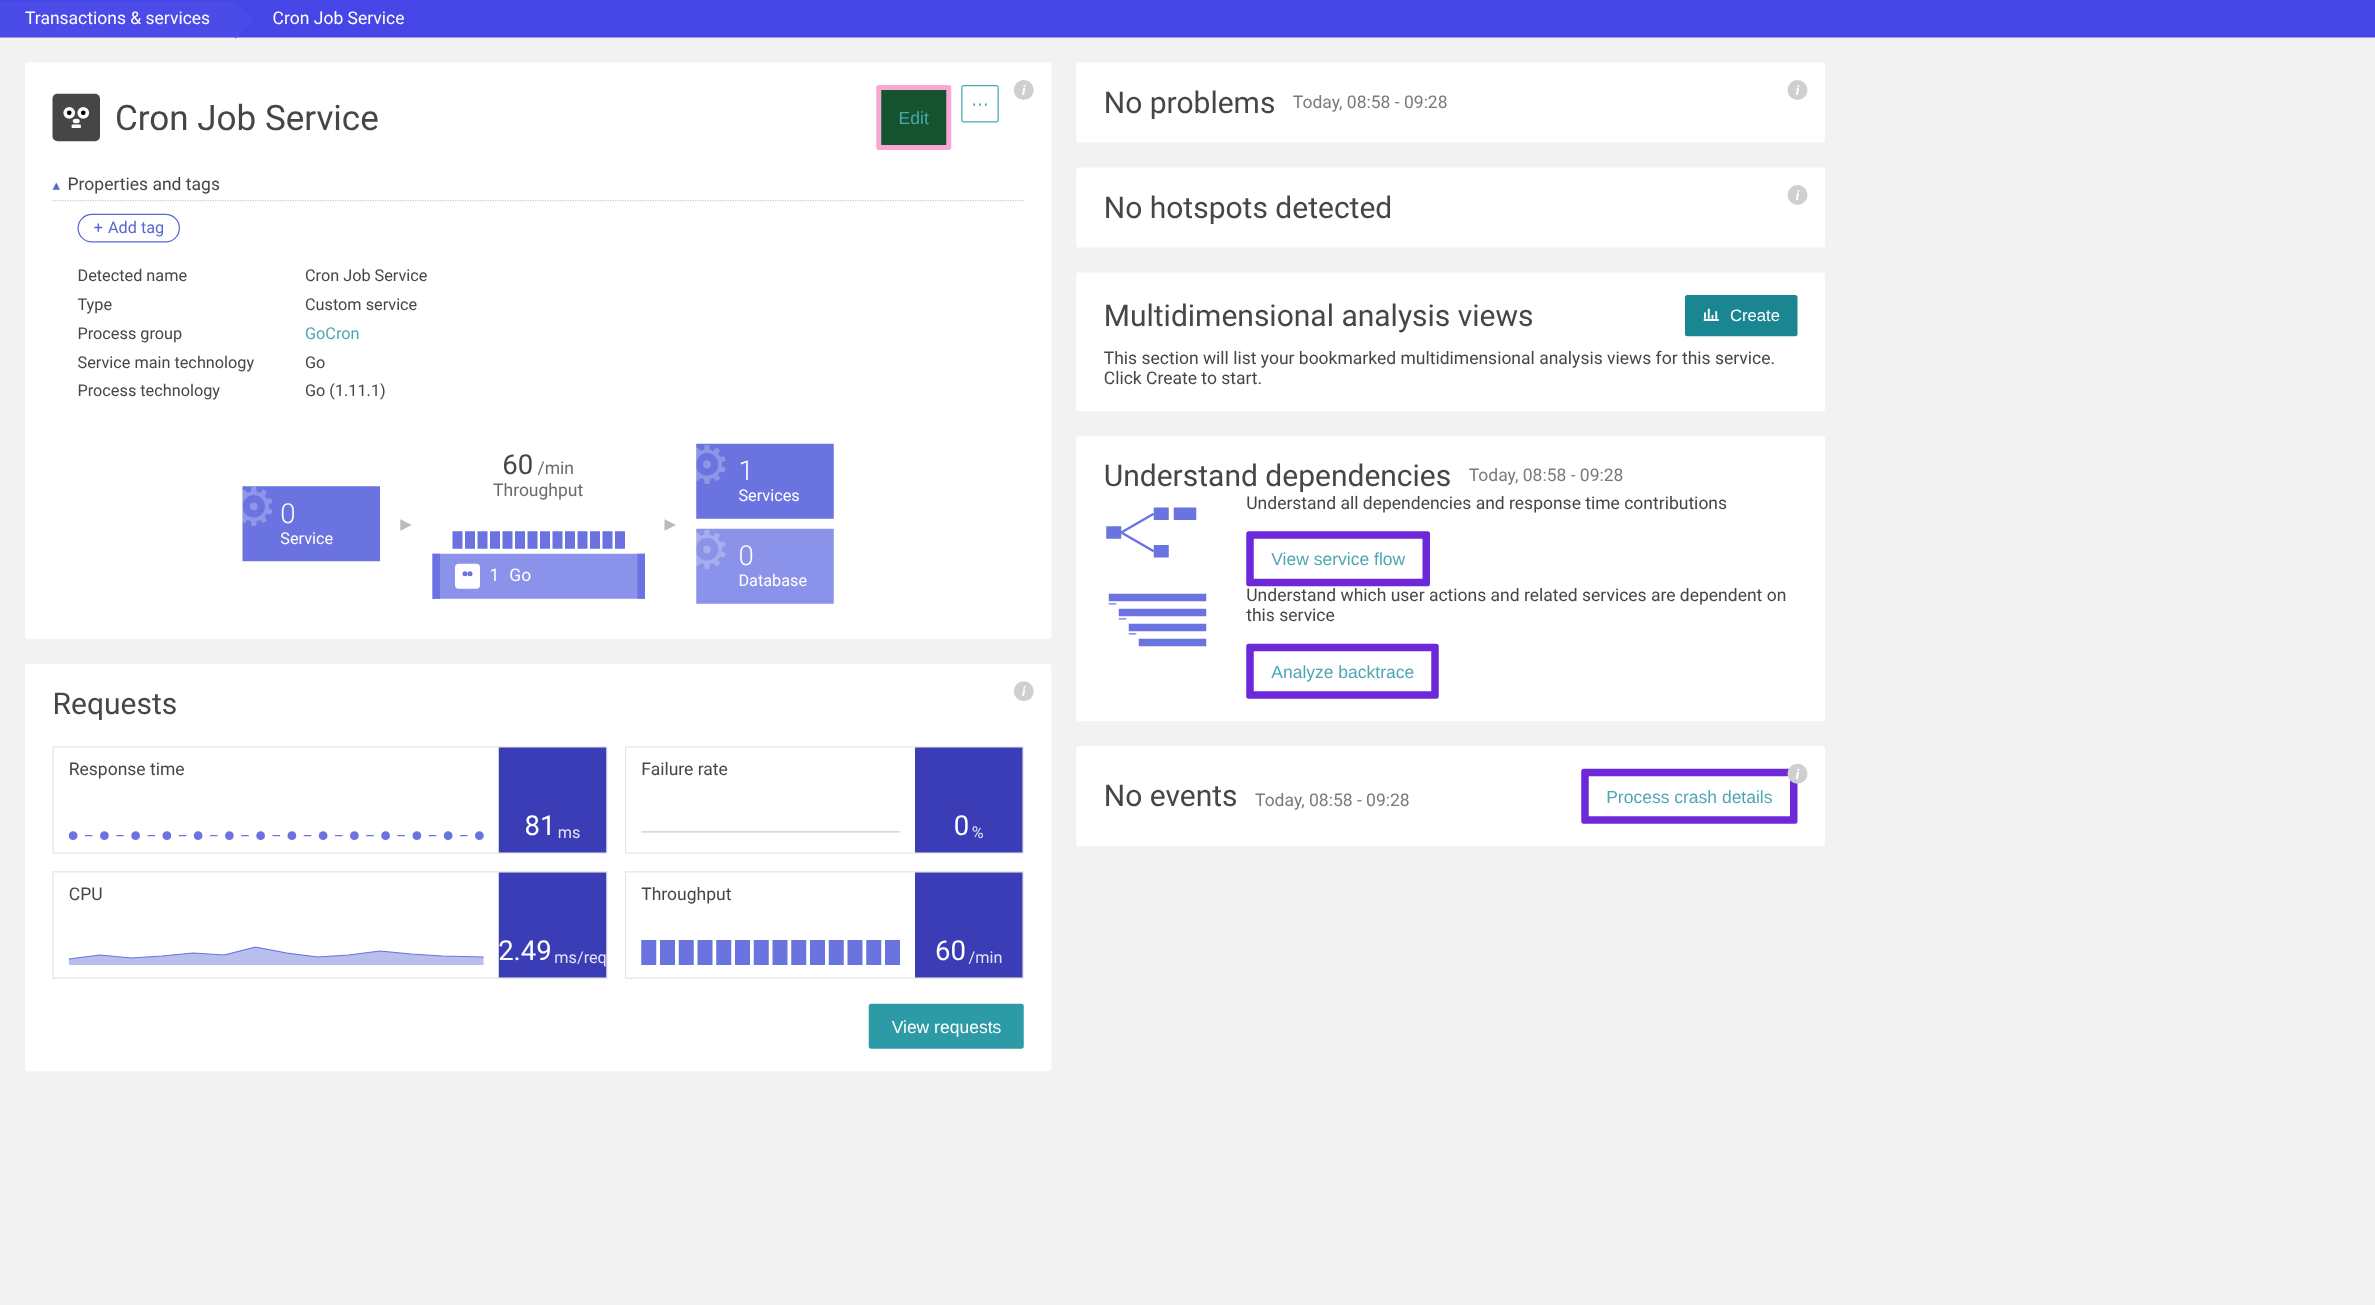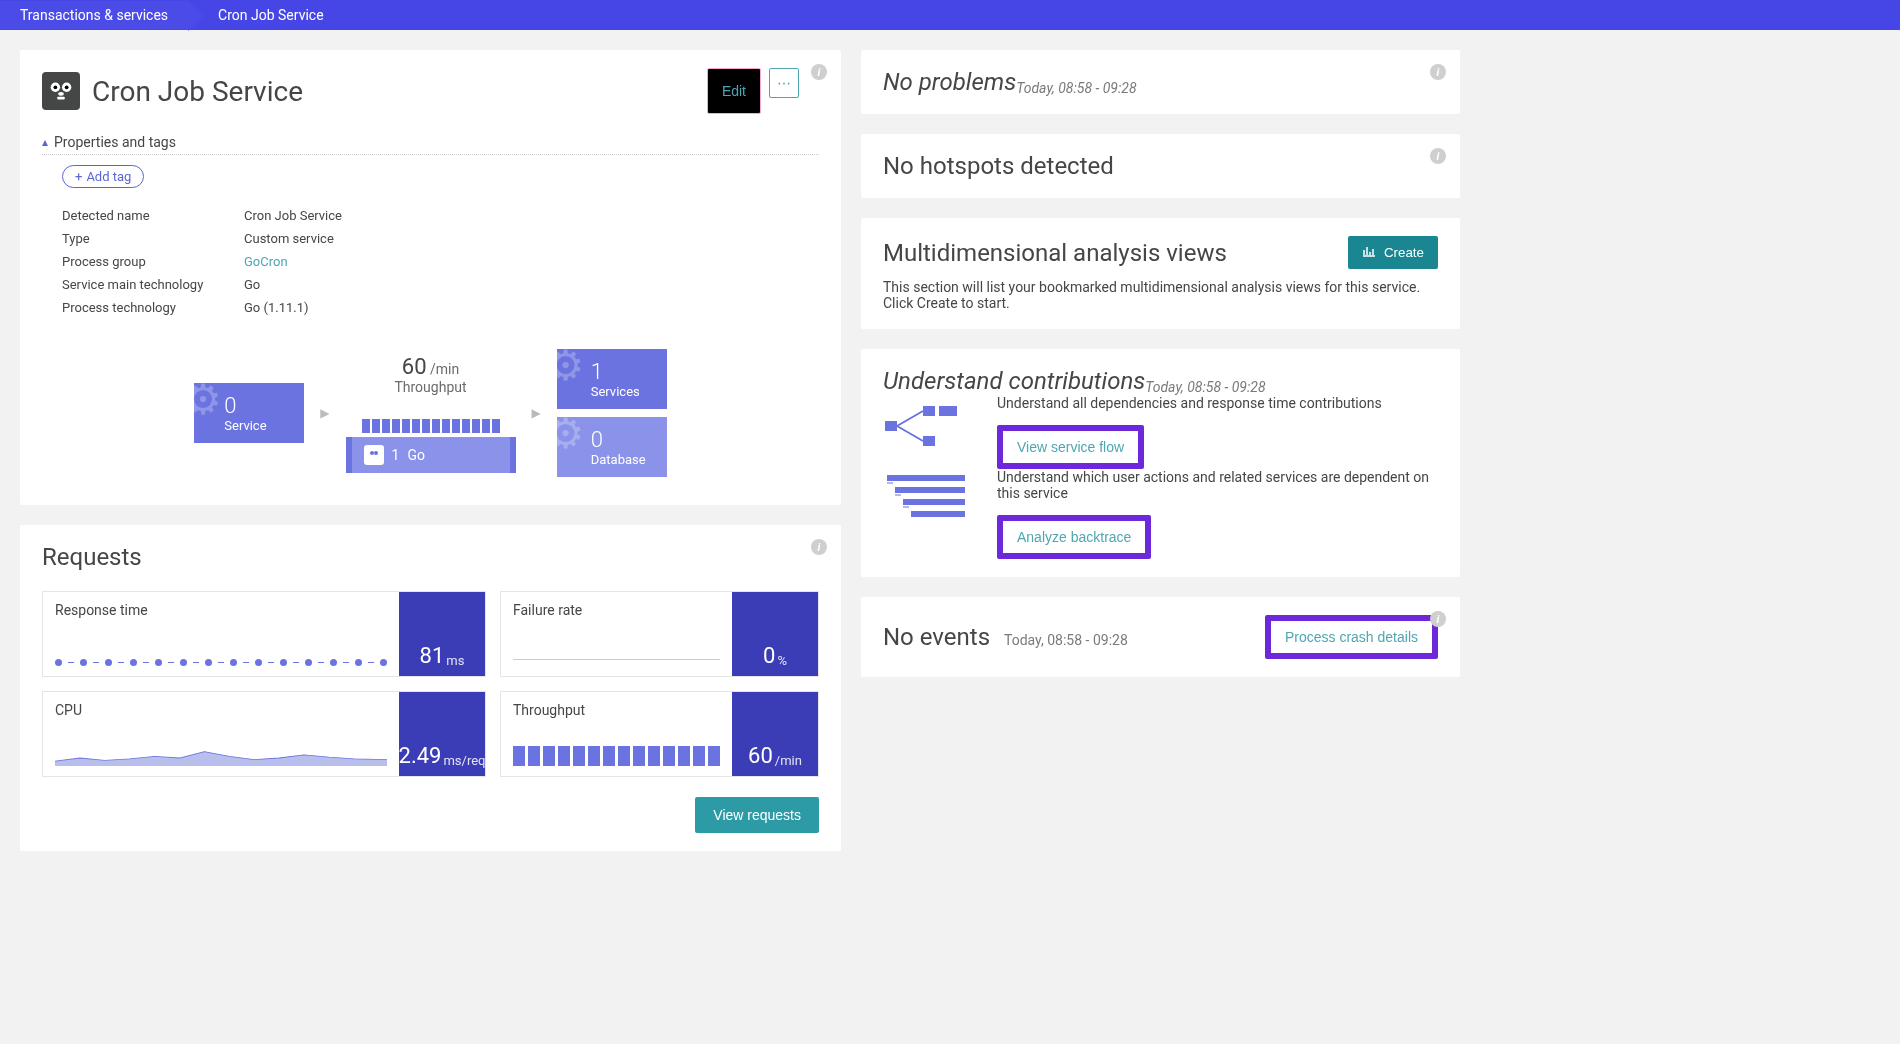--- a/index.html
+++ b/index.html
@@ -12,21 +12,21 @@
 .container { display: flex; gap: 20px; padding: 20px; max-width: 1480px; }
 .left-col { flex: 0 0 720px; display: flex; flex-direction: column; gap: 20px; }
 .right-col { flex: 1; display: flex; flex-direction: column; gap: 20px; }
 .card { background: #fff; border-radius: 2px; position: relative; padding: 18px 22px; }
 .info-icon { position: absolute; top: 14px; right: 14px; width: 16px; height: 16px; border-radius: 50%; background: #cfcfcf; color: #fff; font-size: 11px; display: flex; align-items: center; justify-content: center; font-style: italic; font-weight: bold; }
 .service-header { display: flex; align-items: center; gap: 12px; }
 .gopher-icon { width: 38px; height: 38px; background: #454646; border-radius: 4px; display: flex; align-items: center; justify-content: center; position: relative; }
 .gopher-icon svg { width: 30px; height: 24px; }
 h1.service-title { font-size: 28px; font-weight: 400; color: #454646; flex: 1; }
 .header-actions { display: flex; gap: 8px; margin-right: 20px; }
-.btn-outline { border: 1px solid #f9a8d4; background: #000000; color: #4ea6b3; padding: 14px 14px; border-radius: 2px; cursor: pointer; font-size: 14px; }
+.btn-outline { border: 4px solid #f9a8d4; background: #14532d; color: #4ea6b3; padding: 14px 14px; border-radius: 2px; cursor: pointer; font-size: 14px; }
 .btn-icon-only { border: 1px solid #4ea6b3; background: #fff; color: #4ea6b3; width: 30px; height: 30px; border-radius: 2px; cursor: pointer; font-size: 14px; display: flex; align-items: center; justify-content: center; }
 .collapse-toggle { display: flex; align-items: center; gap: 6px; color: #454646; cursor: pointer; margin-top: 20px; font-size: 14px; border-bottom: 1px dotted #ccc; padding-bottom: 4px; }
 .chevron { color: #5a66d1; font-size: 12px; }
 .add-tag-btn { display: inline-flex; align-items: center; gap: 4px; border: 1px solid #5a66d1; color: #5a66d1; border-radius: 14px; padding: 3px 12px; font-size: 13px; cursor: pointer; margin: 10px 0 10px 20px; }
 .props-table { margin-left: 20px; margin-top: 6px; }
 .prop-row { display: flex; align-items: baseline; padding: 4px 0; gap: 12px; }
 .prop-label { width: 170px; font-size: 13px; color: #454646; position: relative; }
 .prop-label::after { content: ""; position: absolute; bottom: 3px; left: 100%; width: 0; }
 .prop-value { font-size: 13px; color: #454646; }
 .prop-value.link { color: #4ea6b3; cursor: pointer; }
@@ -58,21 +58,21 @@
 .metric-value-box .u { font-size: 13px; margin-left: 2px; opacity: 0.85; }
 .dots-line { display: flex; align-items: center; gap: 6px; }
 .dots-line .dot { width: 7px; height: 7px; border-radius: 50%; background: #6a73df; }
 .dots-line .seg { width: 6px; height: 1px; background: #6a73df; }
 .flat-line { width: 100%; height: 1px; background: #ccc; margin-bottom: 6px; }
 .area-chart { width: 100%; height: 24px; }
 .bars-chart { display: flex; gap: 3px; align-items: flex-end; height: 22px; }
 .bars-chart span { width: 12px; height: 20px; background: #6a73df; }
 .btn-teal { background: #2d9ba6; color: #fff; border: none; padding: 10px 18px; border-radius: 2px; cursor: pointer; font-size: 14px; }
 .card-footer-right { display: flex; justify-content: flex-end; margin-top: 20px; }
-.right-header { display: flex; align-items: flex-end; flex-wrap: wrap; font-style: italic; }
+.right-header { display: flex; align-items: center; gap: 14px; flex-wrap: wrap; }
 .timestamp { color: #7a7a7a; font-size: 14px; }
 .right-row { display: flex; justify-content: space-between; align-items: center; }
 .desc-text { font-size: 14px; color: #454646; margin-top: 10px; }
 .create-btn { background: #1a8691; color: #fff; border: none; padding: 8px 14px; border-radius: 2px; cursor: pointer; display: flex; align-items: center; gap: 8px; }
 .dep-row { display: flex; gap: 24px; align-items: flex-start; }
 .dep-icon { width: 90px; height: 60px; flex-shrink: 0; }
 .dep-content { flex: 1; }
 .dep-text { font-size: 14px; color: #454646; margin-bottom: 14px; }
 .btn-outline-teal { border: 6px solid #6d28d9; color: #4ea6b3; background: #fff; padding: 8px 14px; border-radius: 2px; cursor: pointer; font-size: 14px; }
 .events-row { display: flex; align-items: baseline; gap: 14px; }
@@ -335,21 +335,21 @@
               </svg>
           </span>
           <span>Create</span>
         </button>
       </div>
       <div class="desc-text">This section will list your bookmarked multidimensional analysis views for this service. Click Create to start.</div>
     </div>
 
     <div class="card">
       <div class="right-header">
-        <h2 class="section-title">Understand contributions</h2>
+        <h2 class="section-title">Understand dependencies</h2>
         <span class="timestamp">Today, 08:58 - 09:28</span>
       </div>
 
       <div class="dep-row">
         <div class="dep-icon">
           <svg viewBox="0 0 90 60">
             <rect x="2" y="26" width="12" height="10" fill="#6a73df"></rect>
             <path d="M14 31 L40 16 M14 31 L40 46" stroke="#6a73df" stroke-width="2" fill="none"></path>
             <rect x="40" y="11" width="12" height="10" fill="#6a73df"></rect>
             <rect x="56" y="11" width="18" height="10" fill="#6a73df"></rect>

